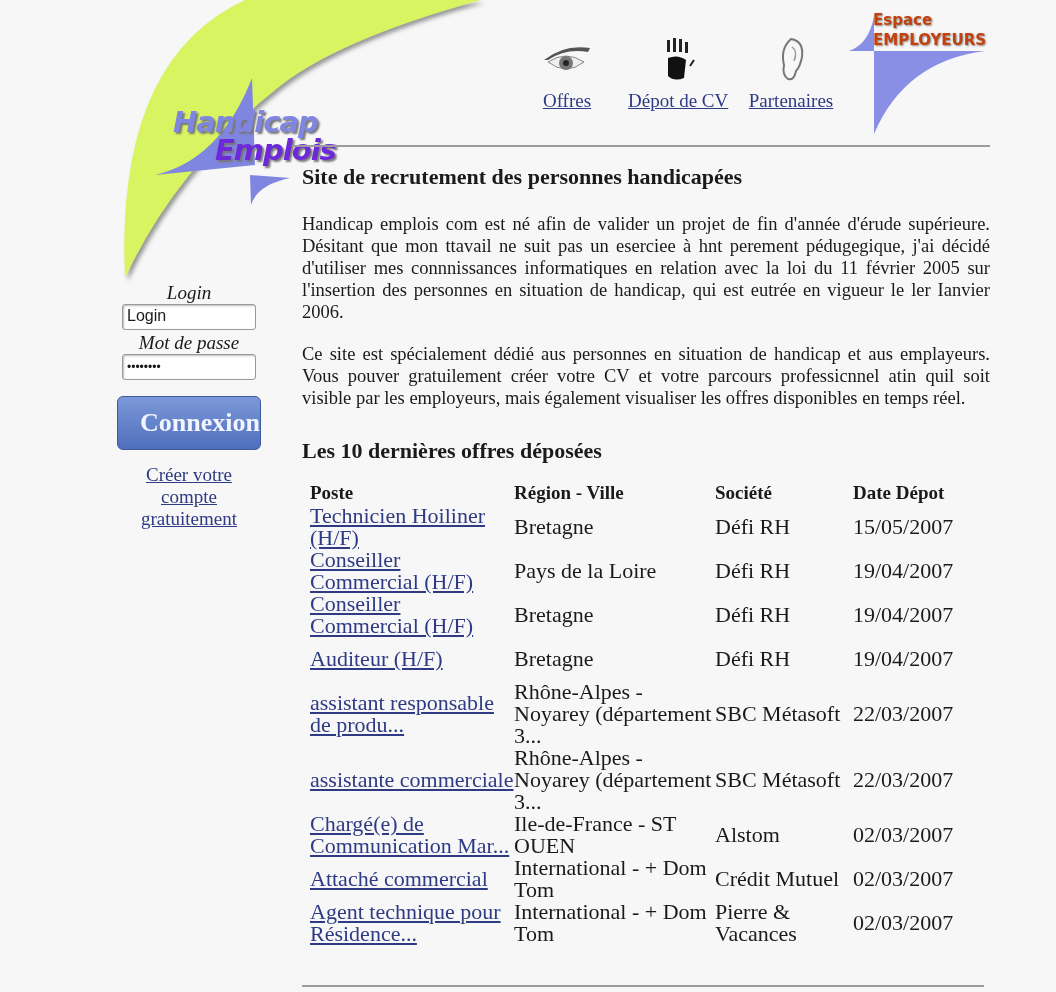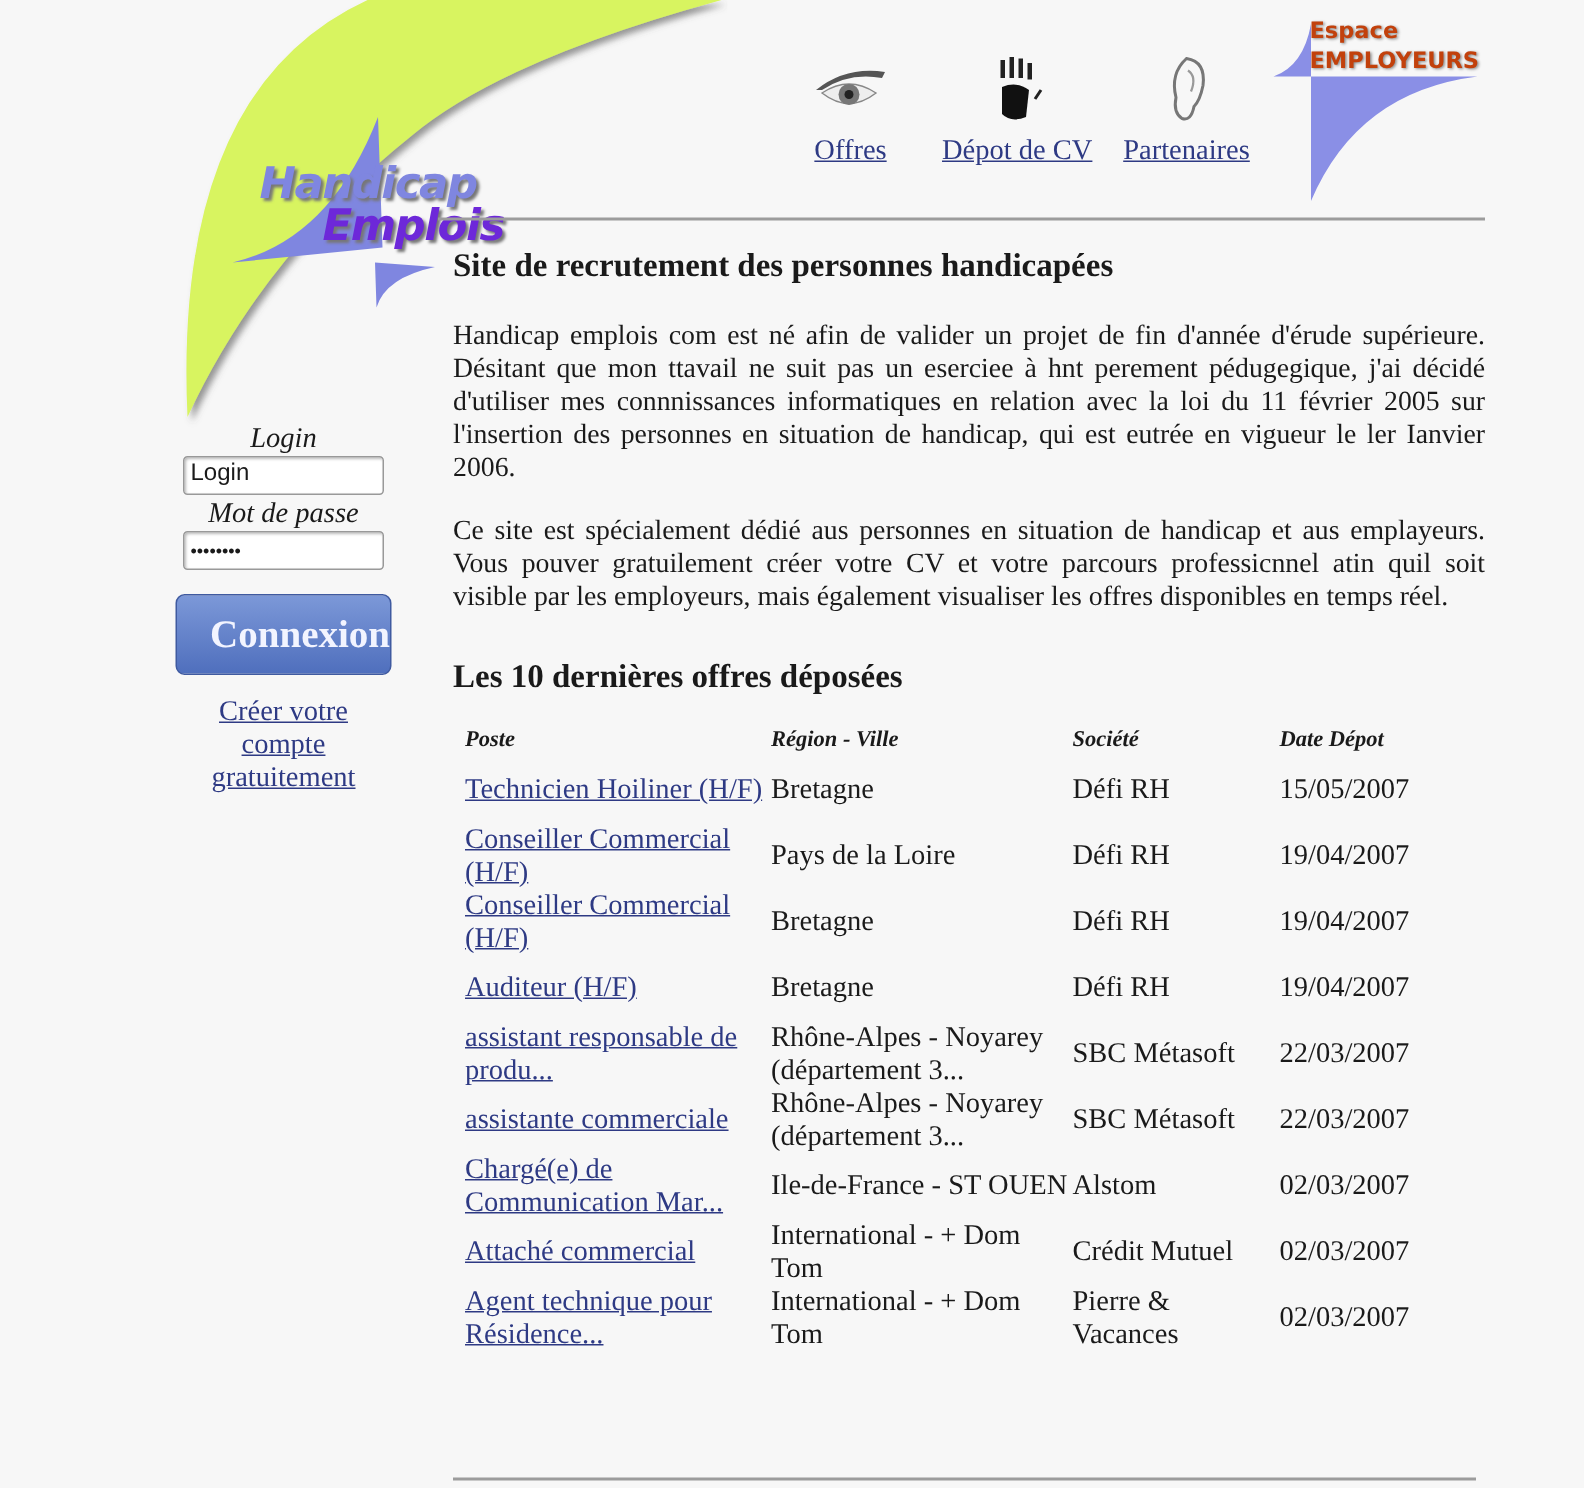--- a/index.html
+++ b/index.html
@@ -57,22 +57,22 @@
   }
   #create-link { display: block; margin-top: 14px; font-size: 19px; line-height: 22px; }
 
   
   #main { position: absolute; left: 302px; top: 163px; width: 688px; }
   h1, h2 { font-size: 22px; font-weight: bold; line-height: 28px; }
   .para { font-size: 18.5px; line-height: 22px; text-align: justify; margin-top: 20px; }
   #offers-title { margin-top: 28px; }
 
   table { border-collapse: collapse; margin-top: 16px; margin-left: 8px; }
-  th { text-align: left; font-size: 15px; padding: 0; height: 24px; font-style: italic; }
-  td { font-size: 19px; line-height: 22px; height: 44px; vertical-align: middle; padding: 0; }
+  th { text-align: left; font-size: 19px; padding: 0; height: 24px; }
+  td { font-size: 22px; line-height: 22px; height: 44px; vertical-align: middle; padding: 0; }
   .c1 { width: 204px; } .c2 { width: 201px; } .c3 { width: 138px; } .c4 { width: 130px; }
 </style>
 </head>
 <body>
 
 <div id="logo">
   <svg width="440" height="290">
     <defs>
       <filter id="sh" x="-10%" y="-10%" width="130%" height="130%">
           <feDropShadow dx="3" dy="3" stdDeviation="2" flood-color="#555" flood-opacity="0.6"></feDropShadow>

